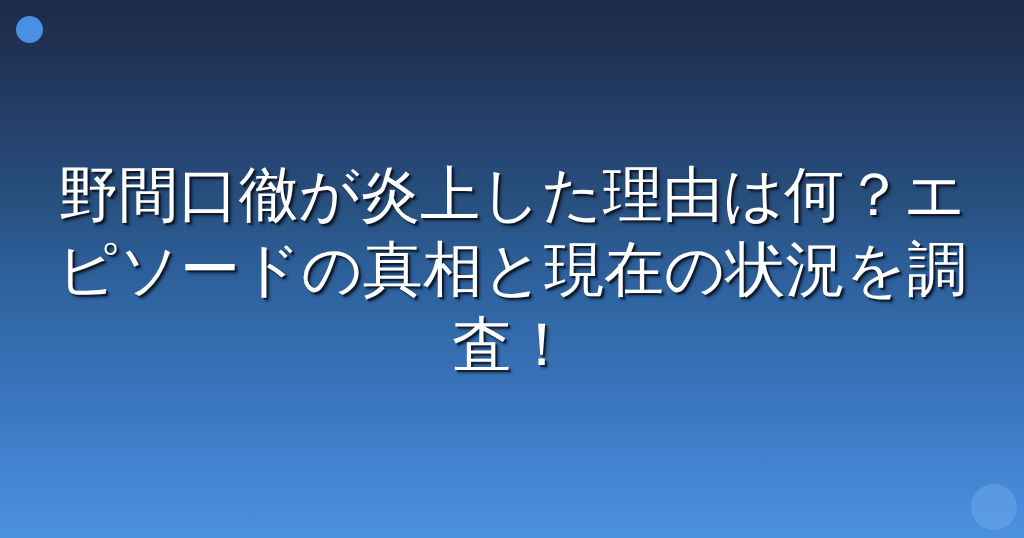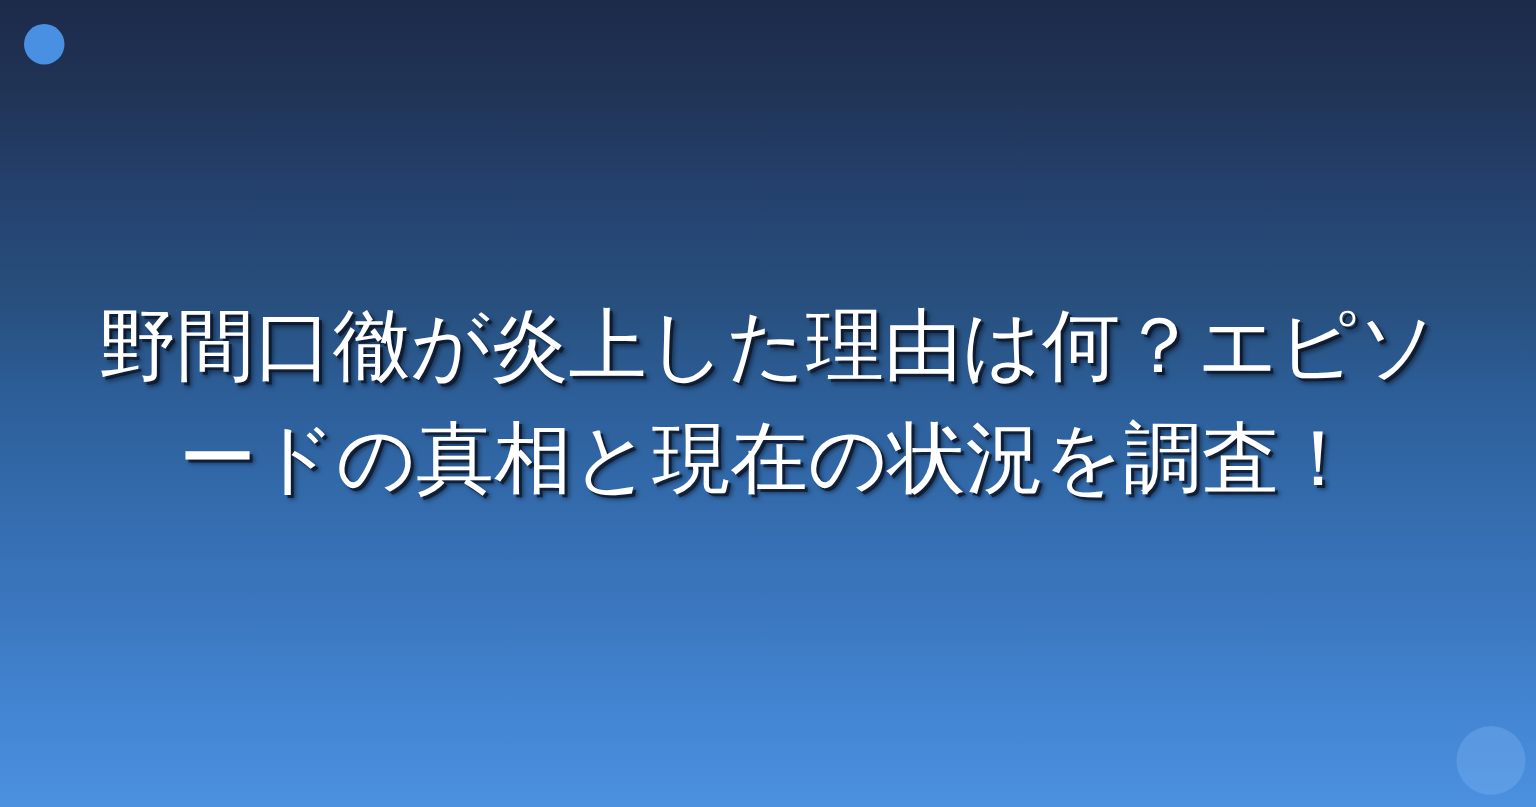--- a/index.html
+++ b/index.html
@@ -69,21 +69,21 @@
 
   #slide-title {
     width: 960px;
     margin: 0 auto;
     padding: 0 10px;
     box-sizing: border-box;
     text-align: center;
     color: #ffffff;
     font-family: "DejaVu Sans", "Liberation Sans", sans-serif;
     font-weight: 400;
-    font-size: 52px;
+    font-size: 60px;
     line-height: 75px;
     letter-spacing: 0px;
     text-shadow:
       2px 2px 0 rgba(10, 18, 34, 0.72),
       3px 3px 3px rgba(8, 14, 28, 0.55);
     white-space: normal;
     word-break: break-all;
   }
 </style>
 </head>

